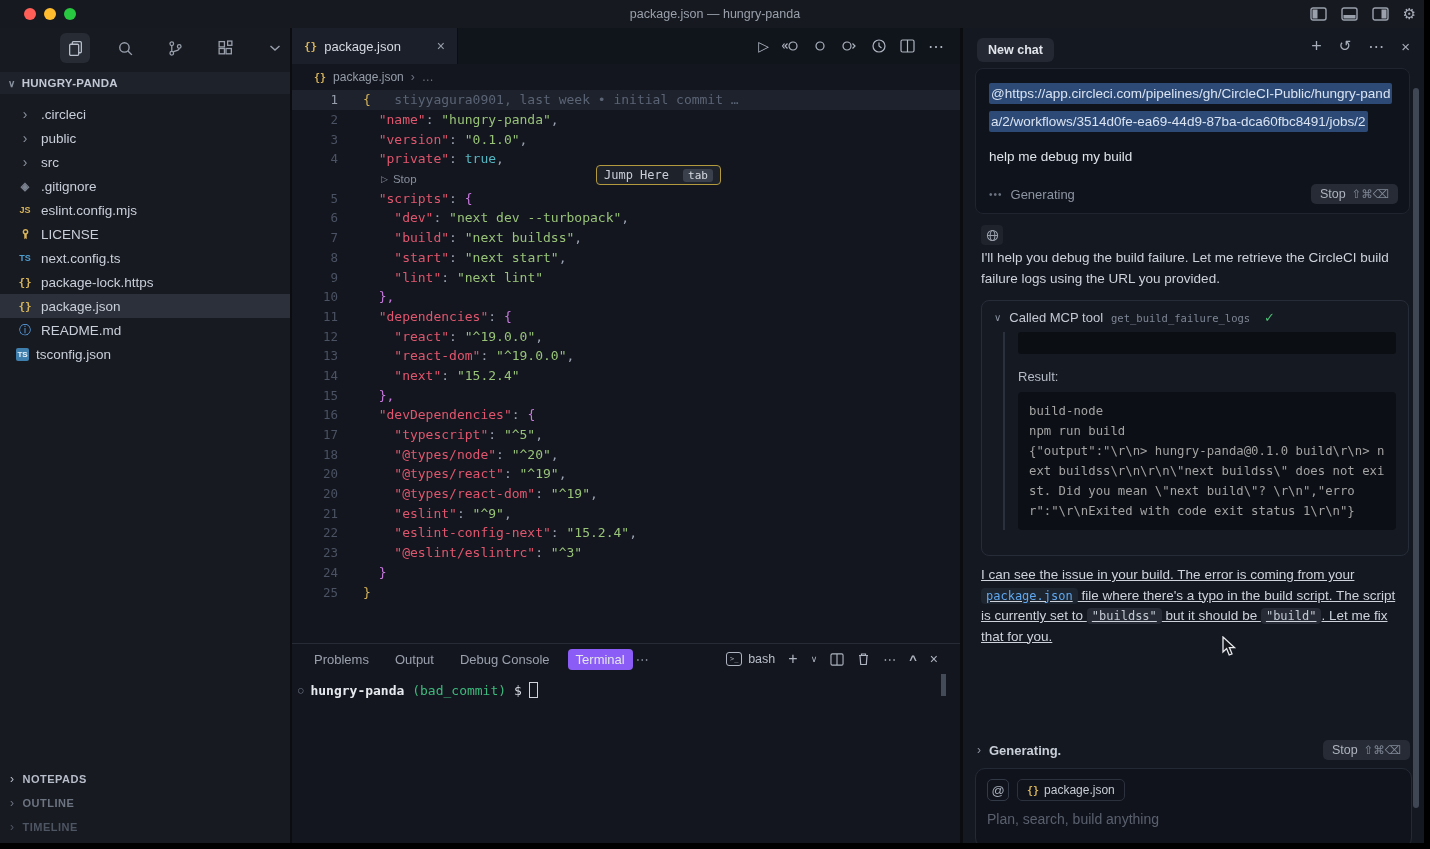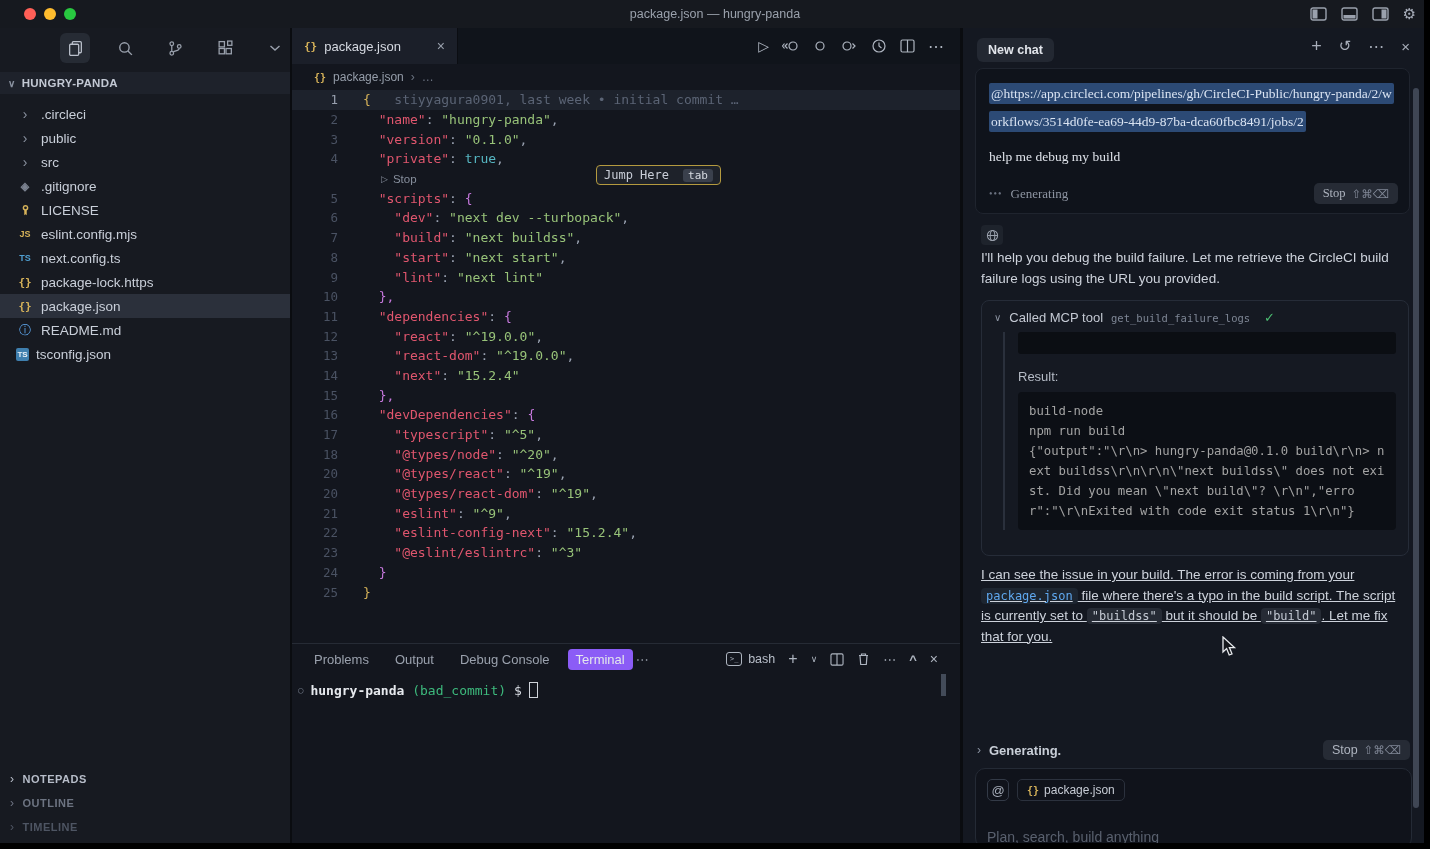--- a/index.html
+++ b/index.html
@@ -77,21 +77,21 @@
   .t-branch { color:#3dba7d; }
   .t-sym { color:#d7dbe2; }
   .t-cursor { display:inline-block; width:9px; height:16px; border:1.5px solid #cfd3da; margin-left:7px; vertical-align:middle; }
   .term-scroll { position:absolute; right:14px; top:30px; width:5px; height:22px; background:#434b59; }
 
   
   .chat { position:absolute; left:963px; top:28px; width:461px; height:815px; background:#141821; z-index:2; }
   .chat-header { height:36px; display:flex; align-items:center; padding:0 14px; }
   .chat-tab { background:#232832; border-radius:6px; padding:5px 11px; font-size:12.5px; font-weight:bold; color:#e2e5eb;margin-top:8px; }
   .chat-icons { margin-left:auto; display:flex; align-items:center; gap:17px; color:#a7adb9; }
-  .user-card { position:absolute; left:12px; top:40px; width:435px; height:146px; background:#0f131b; border:1px solid #1f242e; border-radius:8px; padding:11px 13px;font-family:Liberation Serif, serif; }
+  .user-card { position:absolute; left:12px; top:40px; width:435px; height:146px; background:#0f131b; border:1px solid #1f242e; border-radius:8px; padding:11px 13px; }
   .msg-link { font-size:13.5px; line-height:28px; color:#d9e3f2; word-break:break-all; }
   .msg-link span { background:#2c4a75; padding:3px 2px; border-radius:2px; -webkit-box-decoration-break:clone; box-decoration-break:clone; }
   .msg-text { margin-top:13px; font-size:13.5px; color:#dfe3ea; }
   .msg-status { position:absolute; left:13px; right:11px; bottom:9px; display:flex; align-items:center; }
   .dots { color:#6b7280; font-size:10px; letter-spacing:1px; margin-right:8px; }
   .gen-label { color:#8e95a2; font-size:13px; }
   .stop-chip { margin-left:auto; background:#262b35; border-radius:5px; padding:3px 9px; font-size:12.5px; color:#aeb4bf; display:flex; gap:6px; align-items:center; }
   .stop-keys { color:#818897; font-size:11.5px; }
   .globe-wrap { position:absolute; left:18px; top:197px; width:22px; height:20px; background:#1e232c; border-radius:4px; display:flex; align-items:center; justify-content:center; }
   .chat-p { position:absolute; left:18px; width:426px; font-size:13.5px; line-height:21px; color:#cdd2db; }
@@ -111,21 +111,21 @@
   .inline-code.link { color:#5fa8ef; background:#1d2530; }
   .chat-footer { position:absolute; left:14px; right:14px; top:712px; display:flex; align-items:center; }
   .foot-chev { color:#8b93a1; font-size:12px; margin-right:8px; }
   .foot-label { font-size:13px; color:#c9cfd8; font-weight:bold; }
   .input-card { position:absolute; left:12px; top:740px; width:437px; height:80px; background:#10131b; border:1px solid #242a35; border-radius:10px; padding:10px 11px; }
   .input-row { display:flex; align-items:center; gap:8px; }
   .at-btn { width:22px; height:22px; border:1px solid #333a47; border-radius:5px; display:flex; align-items:center; justify-content:center; color:#a6adb9; font-size:13px; }
   .ctx-chip { height:22px; border:1px solid #2b313d; border-radius:5px; display:flex; align-items:center; gap:5px; padding:0 9px; }
   .ctx-chip .braces { color:#d8b45a; font-family:"DejaVu Sans Mono",monospace; font-size:10px; font-weight:bold; }
   .ctx-chip .lbl { font-size:12px; color:#c6cbd4; }
-  .placeholder { margin-top:28px; font-size:14px; color:#59606e; }
+  .placeholder { margin-top:10px; font-size:14px; color:#59606e; }
   .chat-scrollbar { position:absolute; left:450px; top:60px; width:6px; height:720px; background:#3f4654; border-radius:3px; }
 
   .mouse-cursor { position:absolute; left:1222px; top:636px; z-index:60; }
   svg.ic { display:block; }
 </style>
 </head>
 <body>
 
 <div class="titlebar">
   <div class="traffic">
@@ -202,30 +202,30 @@
       </div>
       <div class="tree-row">
         <span class="ti chev">›</span>
         <span>src</span>
       </div>
       <div class="tree-row">
         <span class="ti dim">◈</span>
         <span>.gitignore</span>
       </div>
       <div class="tree-row">
+        <span class="ti js">JS</span>
+        <span>eslint.config.mjs</span>
+      </div>
+      <div class="tree-row">
         <span class="ti">
           <svg width="11" height="13" viewBox="0 0 16 18">
             <path d="M8 1a4.2 4.2 0 0 1 1.8 8V16l-1.8-1.6L6.2 16V9A4.2 4.2 0 0 1 8 1zm0 2.1A2 2 0 1 0 8 7.2 2 2 0 0 0 8 3.1z" fill="#d8b45a"></path>
           </svg>
         </span>
         <span>LICENSE</span>
-      </div>
-      <div class="tree-row">
-        <span class="ti js">JS</span>
-        <span>eslint.config.mjs</span>
       </div>
       <div class="tree-row">
         <span class="ti ts">TS</span>
         <span>next.config.ts</span>
       </div>
       <div class="tree-row">
         <span class="ti json">{}</span>
         <span>package-lock.https</span>
       </div>
       <div class="tree-row selected">

